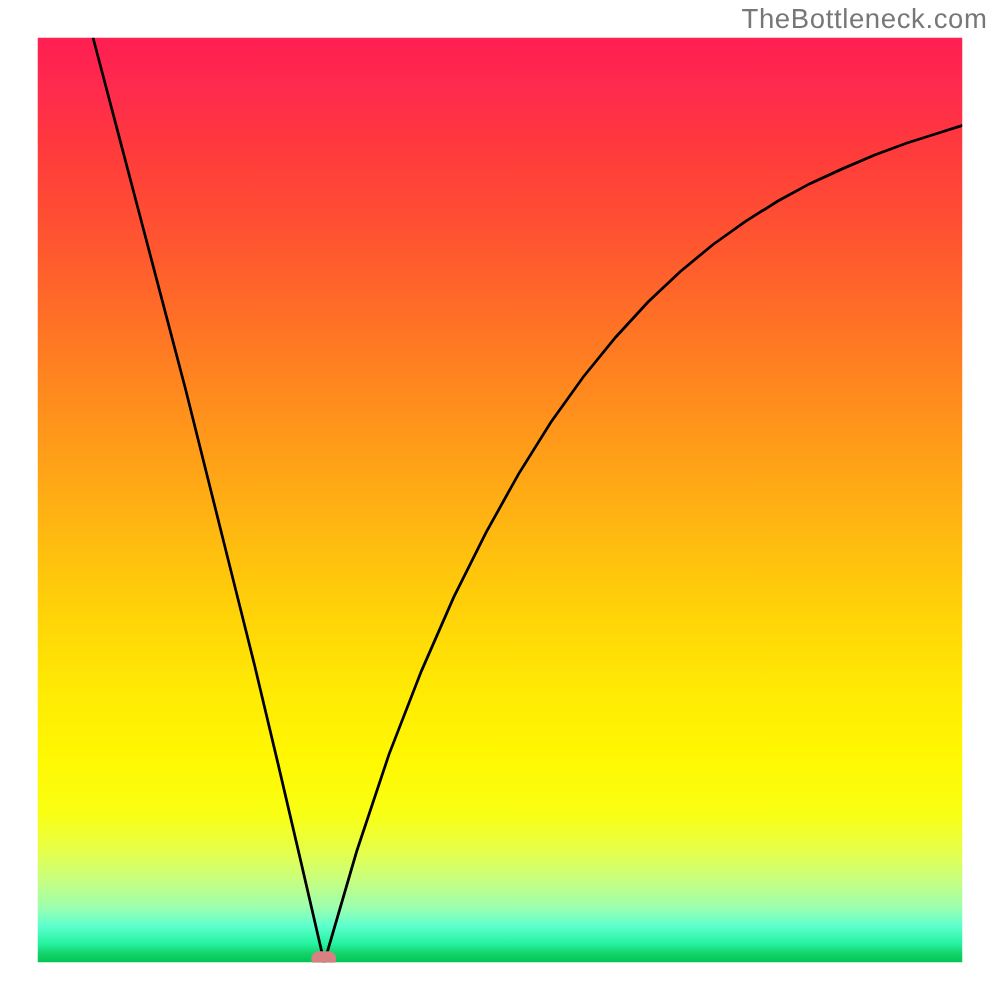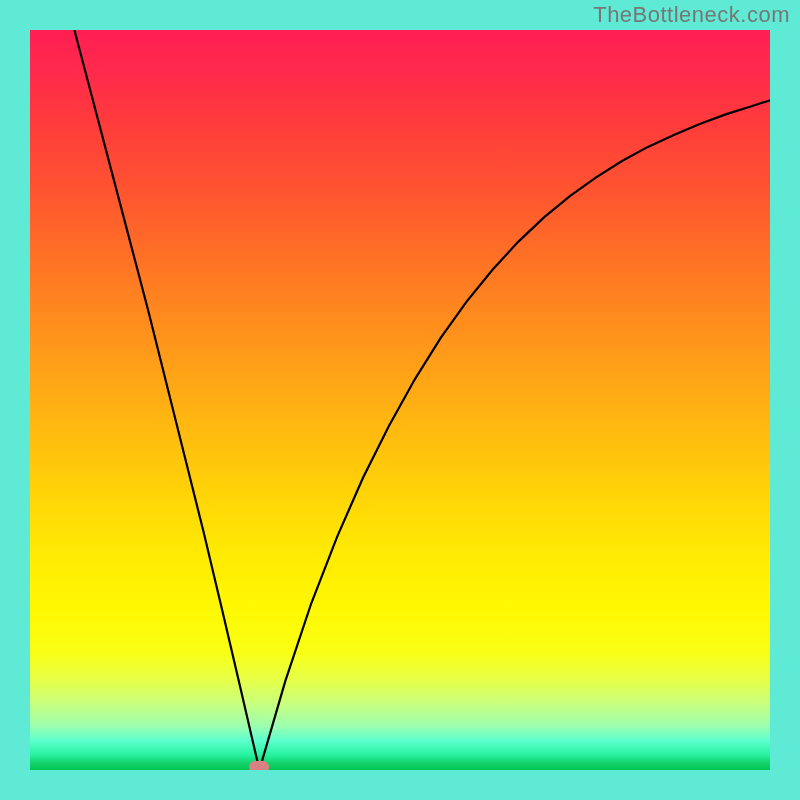--- a/index.html
+++ b/index.html
@@ -8,21 +8,21 @@
     width: 800px;
     height: 800px;
     background: #000;
     font-family: Arial, Helvetica, sans-serif;
     overflow: hidden;
   }
   .frame {
     position: relative;
     width: 800px;
     height: 800px;
-    background: #5eead4;
+    background: #ffffff;
   }
   .watermark {
     position: absolute;
     top: 2px;
     right: 10px;
     color: #777;
     font-size: 22px;
     font-weight: 500;
     letter-spacing: 0.5px;
     z-index: 50;

